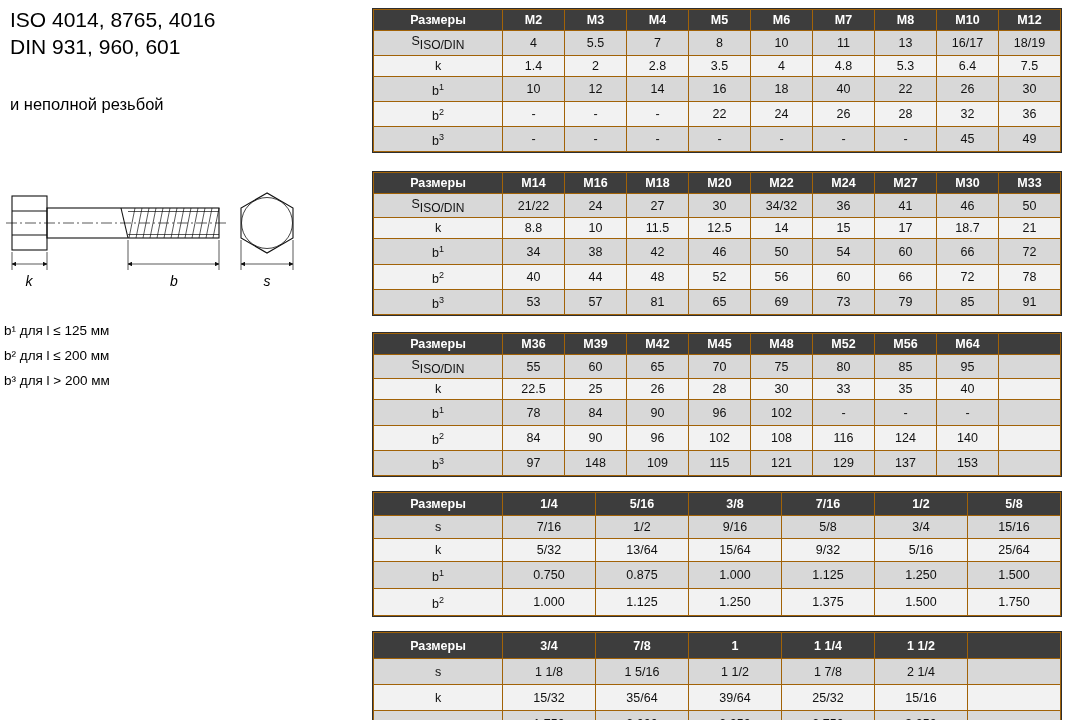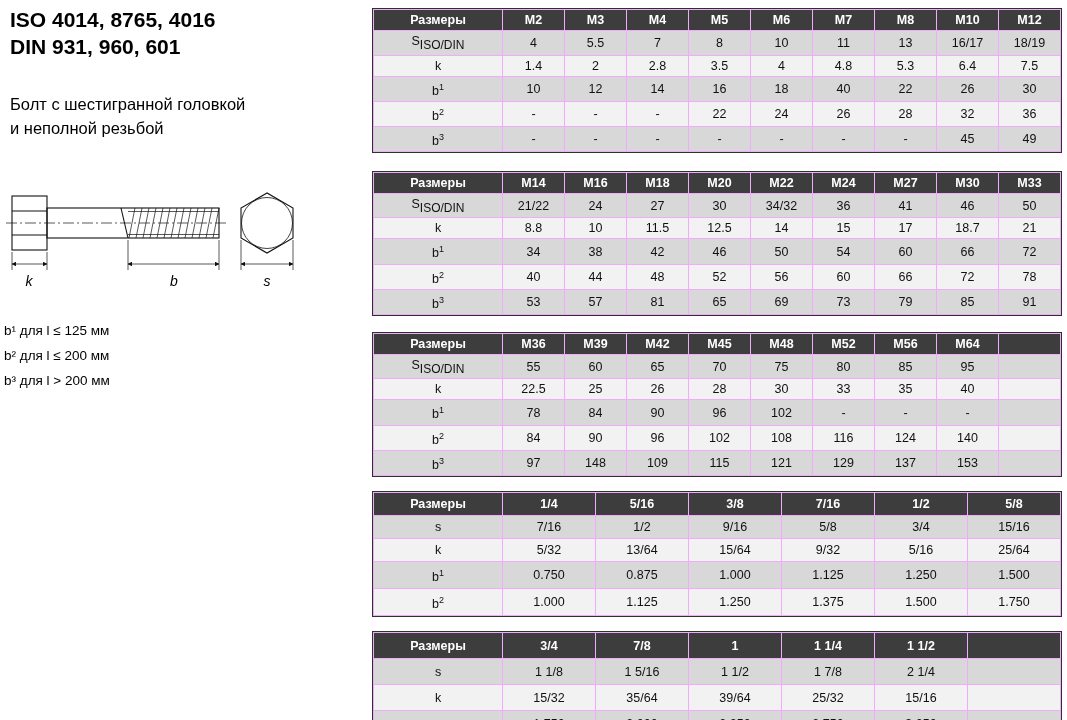--- a/index.html
+++ b/index.html
@@ -9,21 +9,21 @@
     overflow: hidden;
   }
   body {
     font-family: "Liberation Sans", "DejaVu Sans", sans-serif;
     color: #111;
   }
   .page { position: relative; width: 1067px; height: 720px; }
 
   .title {
     position: absolute; left: 10px; top: 6px;
-    font-size: 21px; font-weight: bold; line-height: 27px; color: #000;
+    font-size: 21px; font-weight: normal; line-height: 27px; color: #000;
   }
   .subtitle {
     position: absolute; left: 10px; top: 92px;
     font-size: 16.5px; line-height: 24px; color: #000;
   }
   .drawing { position: absolute; left: 4px; top: 190px; }
   .drawing text {
     font-family: "Liberation Sans", sans-serif;
     font-style: italic; font-size: 14px; fill: #000;
   }
@@ -34,21 +34,21 @@
 
   .tables { position: absolute; left: 372px; top: 8px; width: 690px; }
   .tblwrap { margin-bottom: 18px; }
   .t2 { margin-bottom: 16px; }
   .t3 { margin-bottom: 14px; }
   .t4 { margin-bottom: 14px; }
 
   table {
     border-collapse: separate; border-spacing: 1px;
     table-layout: fixed; width: 690px;
-    background: #f0abfc; border: 1px solid #2f2f2f;
+    background: #a16207; border: 1px solid #2f2f2f;
   }
   col.label-col { width: 128px; }
   th, td {
     padding: 2px; text-align: center; vertical-align: middle;
     font-size: 12.5px; line-height: 16px;
     overflow: hidden; white-space: nowrap;
   }
   thead th { background: #3d3d3d; color: #fff; font-weight: bold; }
   tr.shade-a td { background: #d8d8d8; }
   tr.shade-b td { background: #f2f2f2; }
@@ -61,21 +61,20 @@
 <body>
 
 <div class="page">
 
   <div class="title">
     <div>ISO 4014, 8765, 4016</div>
     <div>DIN 931, 960, 601</div>
   </div>
 
   <div class="subtitle">
-    <div>Болт с шестигранной головкой</div>
     <div>и неполной резьбой</div>
   </div>
 
   <svg class="drawing" width="340" height="104" viewBox="0 0 340 104">
     <defs>
       <marker id="arrow" viewBox="0 0 10 10" refX="9" refY="5" markerWidth="7" markerHeight="7" orient="auto-start-reverse">
         <path d="M0,0 L10,5 L0,10 z" fill="#111"></path>
       </marker>
     </defs>
     <g stroke="#111" fill="none" stroke-width="1.1">

